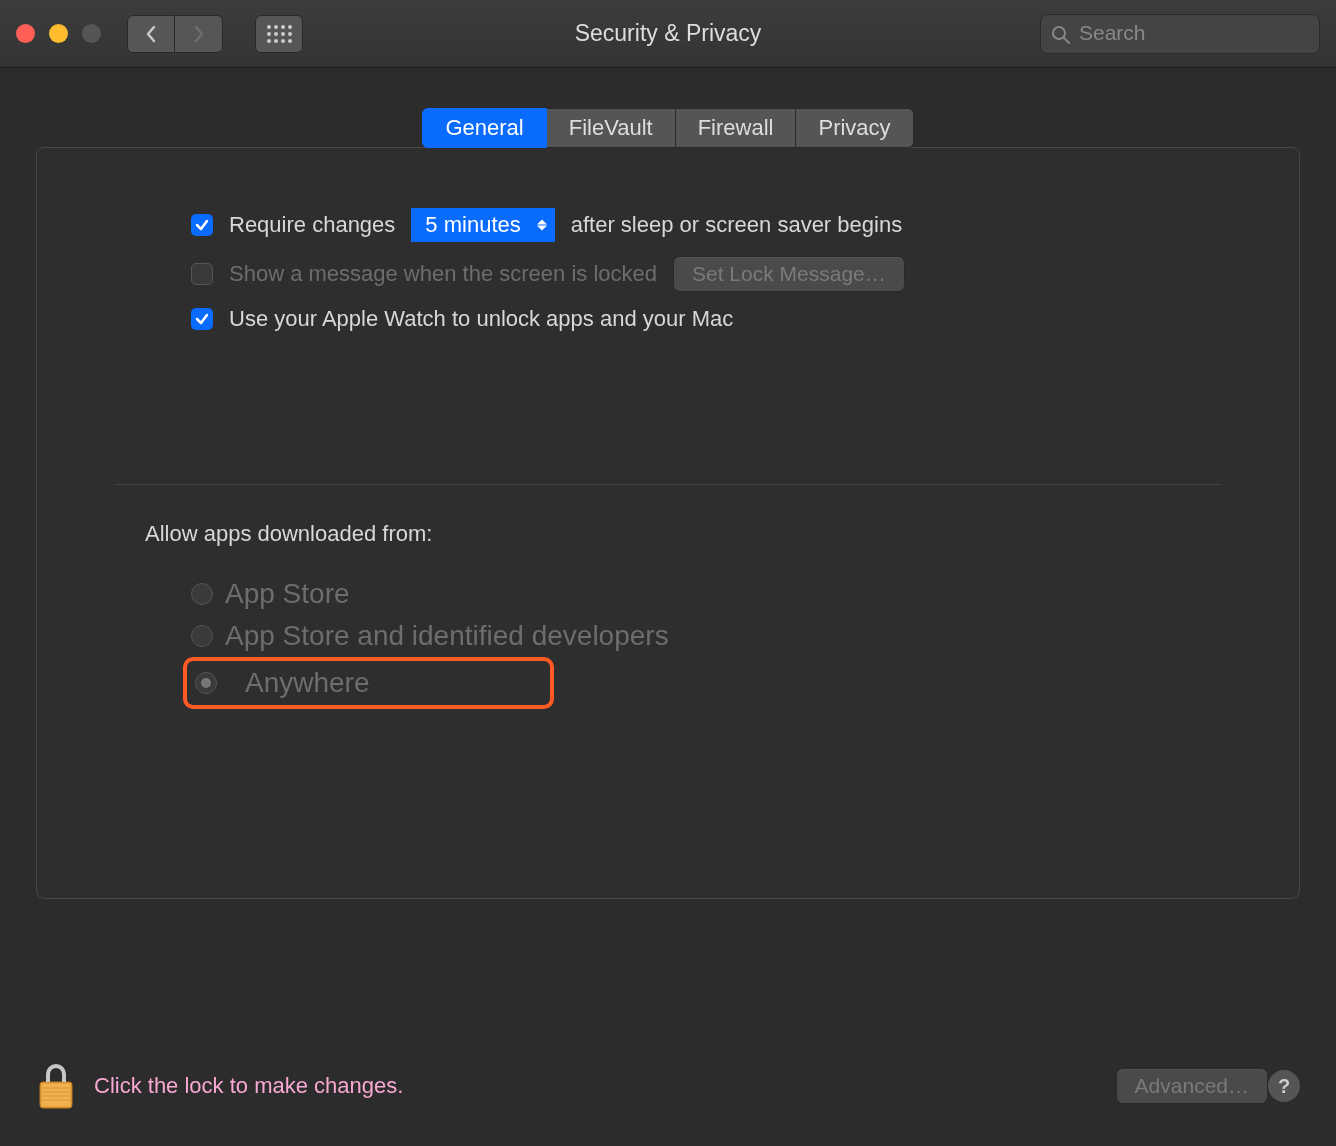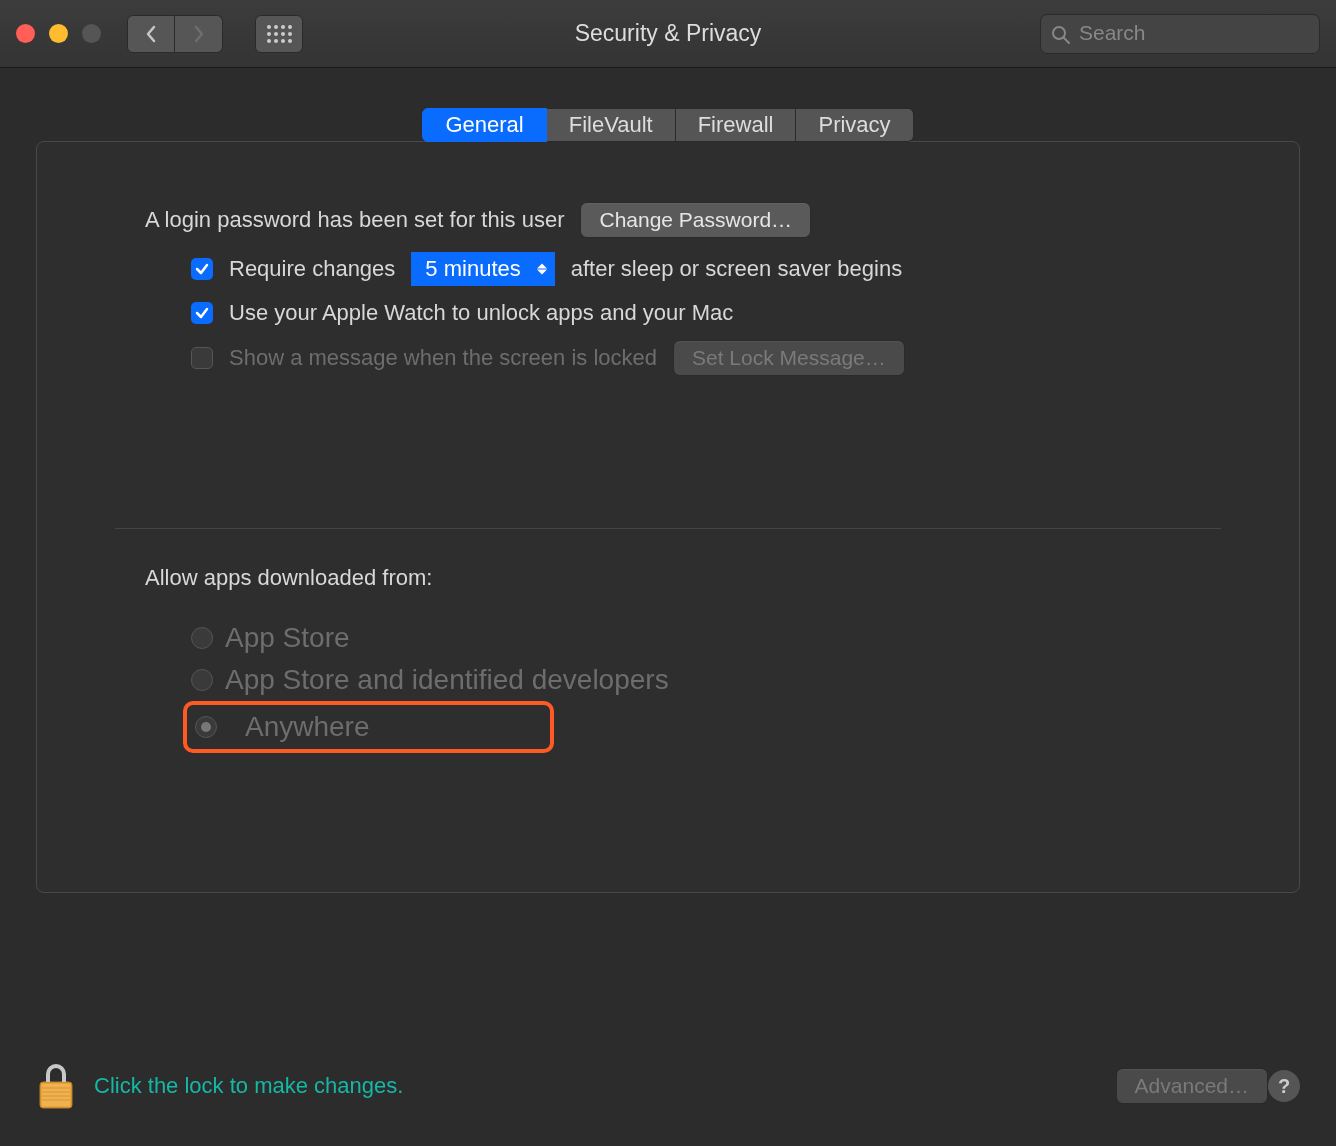--- a/index.html
+++ b/index.html
@@ -76,21 +76,21 @@
   .search input::placeholder{color:#888;}
 
   
   .content { padding: 40px 36px 0 36px; }
 
   .tabs {
     display:flex; justify-content:center; margin-bottom:-1px;
     position:relative; z-index:2;
   }
   .tab {
-    height: 34px;
+    height: 40px;
     padding: 0 22px;
     display:flex;align-items:center;
     background:#555;
     border:1px solid #2a2a2a;
     color:#ddd;
     font-size:22px;
   }
   .tab + .tab { border-left:none; }
   .tab:first-child { border-radius:6px 0 0 6px; }
   .tab:last-child { border-radius:0 6px 6px 0; }
@@ -166,21 +166,21 @@
 
   
   .footer{
     position:absolute;left:0;right:0;bottom:0;
     height:120px;
     display:flex;align-items:center;
     padding:0 36px;
     gap:18px;
   }
   .lock-icon{width:40px;height:48px;}
-  .footer-text{color:#14b8a6;font-size:22px;}
+  .footer-text{color:#f9a8d4;font-size:22px;}
   .footer-right{margin-left:auto;display:flex;align-items:center;}
   .help{
     width:32px;height:32px;border-radius:50%;background:#555;
     display:flex;align-items:center;justify-content:center;
     color:#ccc;font-size:20px;font-weight:600;
   }
 </style>
 </head>
 <body>
 
@@ -232,55 +232,51 @@
 
   <div class="tabs">
     <div class="tab active">General</div>
     <div class="tab">FileVault</div>
     <div class="tab">Firewall</div>
     <div class="tab">Privacy</div>
   </div>
 
   <div class="panel">
 
-    <div class="row">
-      <span class="label">A login password has been set for this user</span>
-      <button class="mac">Change Password…</button>
-    </div>
 
     <div class="row indent">
       <div class="checkbox on">
         <svg width="14" height="14" viewBox="0 0 14 14">
             <path d="M2 7 L6 11 L12 3" stroke="#fff" stroke-width="2.5" fill="none" stroke-linecap="round" stroke-linejoin="round"></path>
           </svg>
       </div>
       <span class="label">Require changes</span>
       <div class="popup">
         <span>5 minutes</span>
         <div class="arrows">
             <span class="up"></span>
             <span class="dn"></span>
           </div>
       </div>
       <span class="label">after sleep or screen saver begins</span>
     </div>
 
     <div class="row indent">
+      <div class="checkbox off"></div>
+      <span class="label dim">Show a message when the screen is locked</span>
+      <button class="mac dim">Set Lock Message…</button>
+    </div>
+
+    <div class="row indent">
       <div class="checkbox on">
         <svg width="14" height="14" viewBox="0 0 14 14">
             <path d="M2 7 L6 11 L12 3" stroke="#fff" stroke-width="2.5" fill="none" stroke-linecap="round" stroke-linejoin="round"></path>
           </svg>
       </div>
       <span class="label">Use your Apple Watch to unlock apps and your Mac</span>
-    </div>
-
-    <div class="row indent">
-      <div class="checkbox off"></div>
-      <span class="label dim">Show a message when the screen is locked</span>
-      <button class="mac dim">Set Lock Message…</button>
     </div>
 
     <div style="height:110px"></div>
     <hr class="divider">
 
     <div class="row" style="margin-bottom:26px">
       <span class="label">Allow apps downloaded from:</span>
     </div>
 
     <div class="radio-row">

